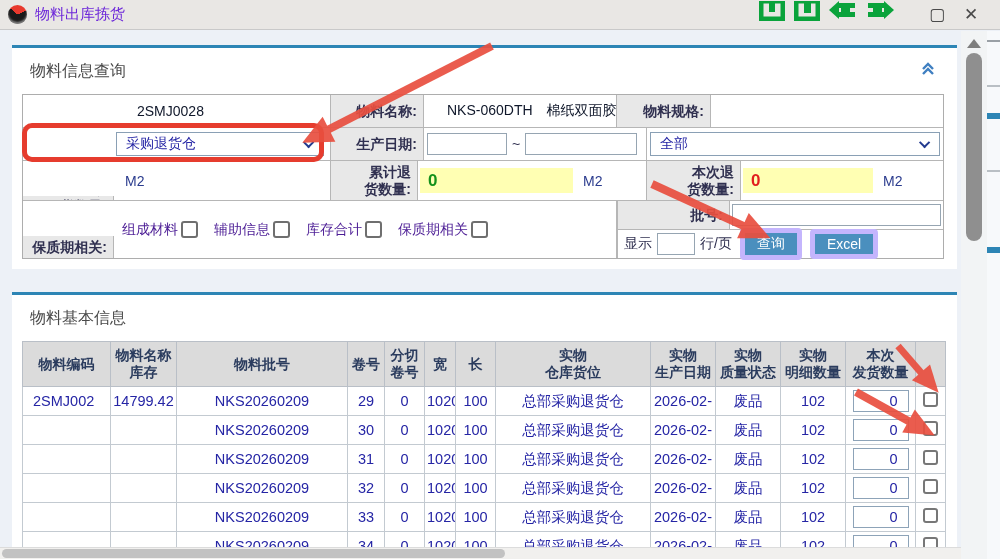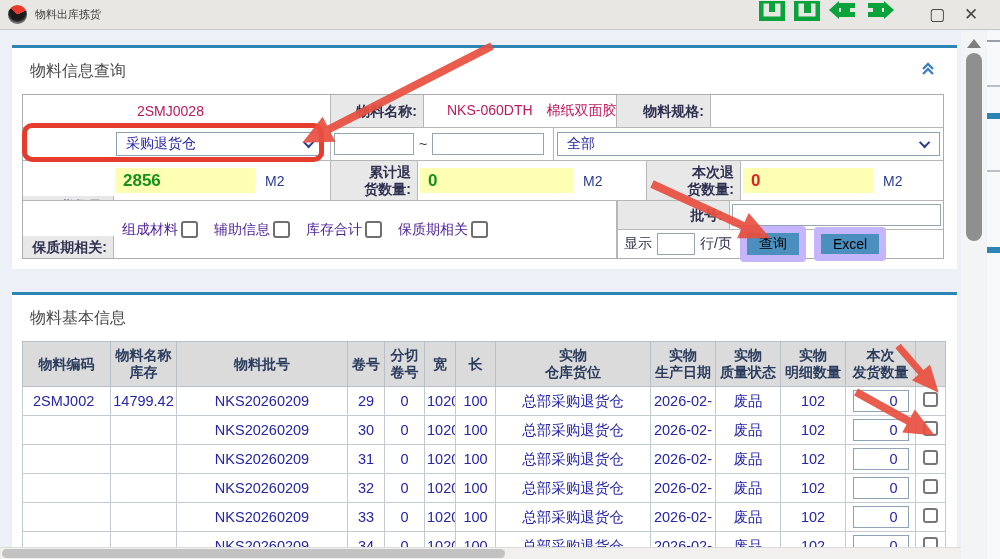--- a/index.html
+++ b/index.html
@@ -5,61 +5,61 @@
   * { margin:0; padding:0; box-sizing:border-box; }
   html,body { width:1000px; height:559px; overflow:hidden; }
   body { font-family:"Liberation Sans","DejaVu Sans",sans-serif; background:#edf1f7; position:relative; }
 
   
   .titlebar { position:absolute; top:0; left:0; width:1000px; height:30px; background:#e9e7e4;
               border-bottom:1px solid #c9c9c9; display:flex; align-items:center; padding-left:8px; z-index:5; }
   .app-logo { width:19px; height:19px; border-radius:50%;
               background:conic-gradient(from -50deg,#e8392d 0 115deg,#1a1a1a 115deg 360deg);
               box-shadow:inset 0 -2px 2px rgba(255,255,255,.45); }
-  .window-title { font-size:11px; color:#404040; margin-left:8px; }
+  .window-title { font-size:15px; color:#6d28d9; margin-left:8px; }
   .titlebar-right { margin-left:auto; display:flex; align-items:center; }
   .green-icons { display:flex; gap:9px; margin-right:26px; margin-top:-8px; }
   .green-icons svg { display:block; }
   .win-btn { width:34px; text-align:center; color:#4a4a4a; font-size:17px; line-height:30px; }
 
   
   .panel { position:absolute; left:12px; width:945px; background:#fff; border-top:3px solid #2d85b5; }
   #query-panel  { top:45px;  height:224px; }
   #detail-panel { top:292px; height:267px; overflow:hidden; }
   .panel-title { position:absolute; left:18px; top:13px; font-size:16px; color:#4a4a4a; }
   .collapse-icon { position:absolute; right:22px; top:14px; }
 
   
   .form { position:absolute; left:10px; top:46px; width:922px; border:1px solid #adadad; font-size:14px; }
   .frow { display:flex; border-bottom:1px solid #b6b6b6; }
   .frow:last-child { border-bottom:none; }
   .fcell { border-right:1px solid #b6b6b6; display:flex; align-items:center; overflow:hidden; }
   .fcell:last-child { border-right:none; }
   .flabel { background:#e8e8e8; justify-content:flex-end; padding-right:6px; font-weight:bold;
             color:#303050; text-align:right; white-space:pre-line; line-height:1.2; }
-  .fvalue { padding-left:23px; color:#be185d; white-space:nowrap;text-align:right; }
+  .fvalue { padding-left:23px; color:#0f172a; white-space:nowrap;text-align:right; }
   .h33 { height:33px; } .h40 { height:40px; }
   .w91{width:91px;margin-top:35px;} .w217{width:217px;} .w93{width:93px;} .w193{width:193px;} .w94{width:94px;}
   .w223{width:223px;} .w87{width:87px;} .w229{width:229px;} .fill{flex:1;}
   .tbox { border:1px solid #96a5b2; background:#fff; height:22px; }
   .select { border:1px solid #8aa0b5; background:#fff; height:24px; display:flex; align-items:center;
             justify-content:space-between; padding:0 9px; color:#2525a5; }
   .chev { width:8px; height:8px; border-left:2px solid #223a8f; border-bottom:2px solid #223a8f;
           transform:rotate(-45deg) translateY(-2px); }
   .ybox { background:#ffffb3; height:25px; display:flex; align-items:center; padding-left:8px;
           font-weight:bold; font-size:17px; }
   .green-num { color:#13911b; } .red-num { color:#e21f1f; }
   .unit { color:#2b3c8e; margin-left:10px; font-size:14px; }
   .optitem { display:flex; align-items:flex-start; margin-right:16px; color:#4c1d95; }
   .checkbox { width:17px; height:17px; border:2px solid #6f6f6f; border-radius:3px; background:#fff;
               display:inline-block; margin-left:3px; }
   .subcol { display:flex; flex-direction:column; width:328px; }
   .subrow { display:flex; align-items:center; height:29px; border-bottom:1px solid #b6b6b6; }
   .subrow:last-child { border-bottom:none; height:28px; }
-  .btn { background:#4a8fbe; border:7px solid #c4b5fd; color:#000000; border-radius:4px;
+  .btn { background:#4a8fbe; border:5px solid #c4b5fd; color:#ffffff; border-radius:4px;
          padding:2px 12px; font-size:14px; margin-left:8px; }
   .small-text { color:#303050; }
 
   
   .dtable { position:absolute; left:10px; top:46px; width:923px; border-collapse:collapse; table-layout:fixed; }
   .dtable th { background:#dbdbdb; color:#2b3c5e; font-weight:bold; font-size:14px;
                border:1px solid #b9bfc7; height:45px; white-space:pre-line; line-height:1.2; padding:0 1px; }
   .dtable td { border:1px solid #c3cad1; color:#2525a5; font-size:14.5px; height:29px; text-align:center;
                white-space:nowrap; overflow:hidden; padding:0 2px; }
   .dtable td.c0 { text-align:left; padding-left:10px; }
@@ -139,38 +139,38 @@
     </div>
 
     <div class="frow h33">
       <div class="fcell flabel w91">仓库名称:</div>
       <div class="fcell w217" style="padding-left:2px;">
         <div class="select" style="width:208px;">
           <span>采购退货仓</span>
           <span class="chev"></span>
         </div>
       </div>
+      <div class="fcell flabel w93">生产日期:</div>
       <div class="fcell w223" style="padding-left:3px;">
         <div class="tbox" style="width:80px;"></div>
         <span class="small-text" style="margin:0 5px;">~</span>
         <div class="tbox" style="width:112px;"></div>
       </div>
       <div class="fcell fill" style="padding:0 3px;">
         <div class="select" style="flex:1;">
           <span>全部</span>
           <span class="chev"></span>
         </div>
       </div>
     </div>
 
     <div class="frow h40">
       <div class="fcell flabel w91">累计收
 货数量:</div>
       <div class="fcell w217" style="padding-left:1px;">
-        <div class="ybox green-num" style="width:140px;">2856</div>
         <span class="unit">M2</span>
       </div>
       <div class="fcell flabel w87">累计退
 货数量:</div>
       <div class="fcell w229" style="padding-left:2px;">
         <div class="ybox green-num" style="width:153px;">0</div>
         <span class="unit">M2</span>
       </div>
       <div class="fcell flabel w94">本次退
 货数量:</div>

